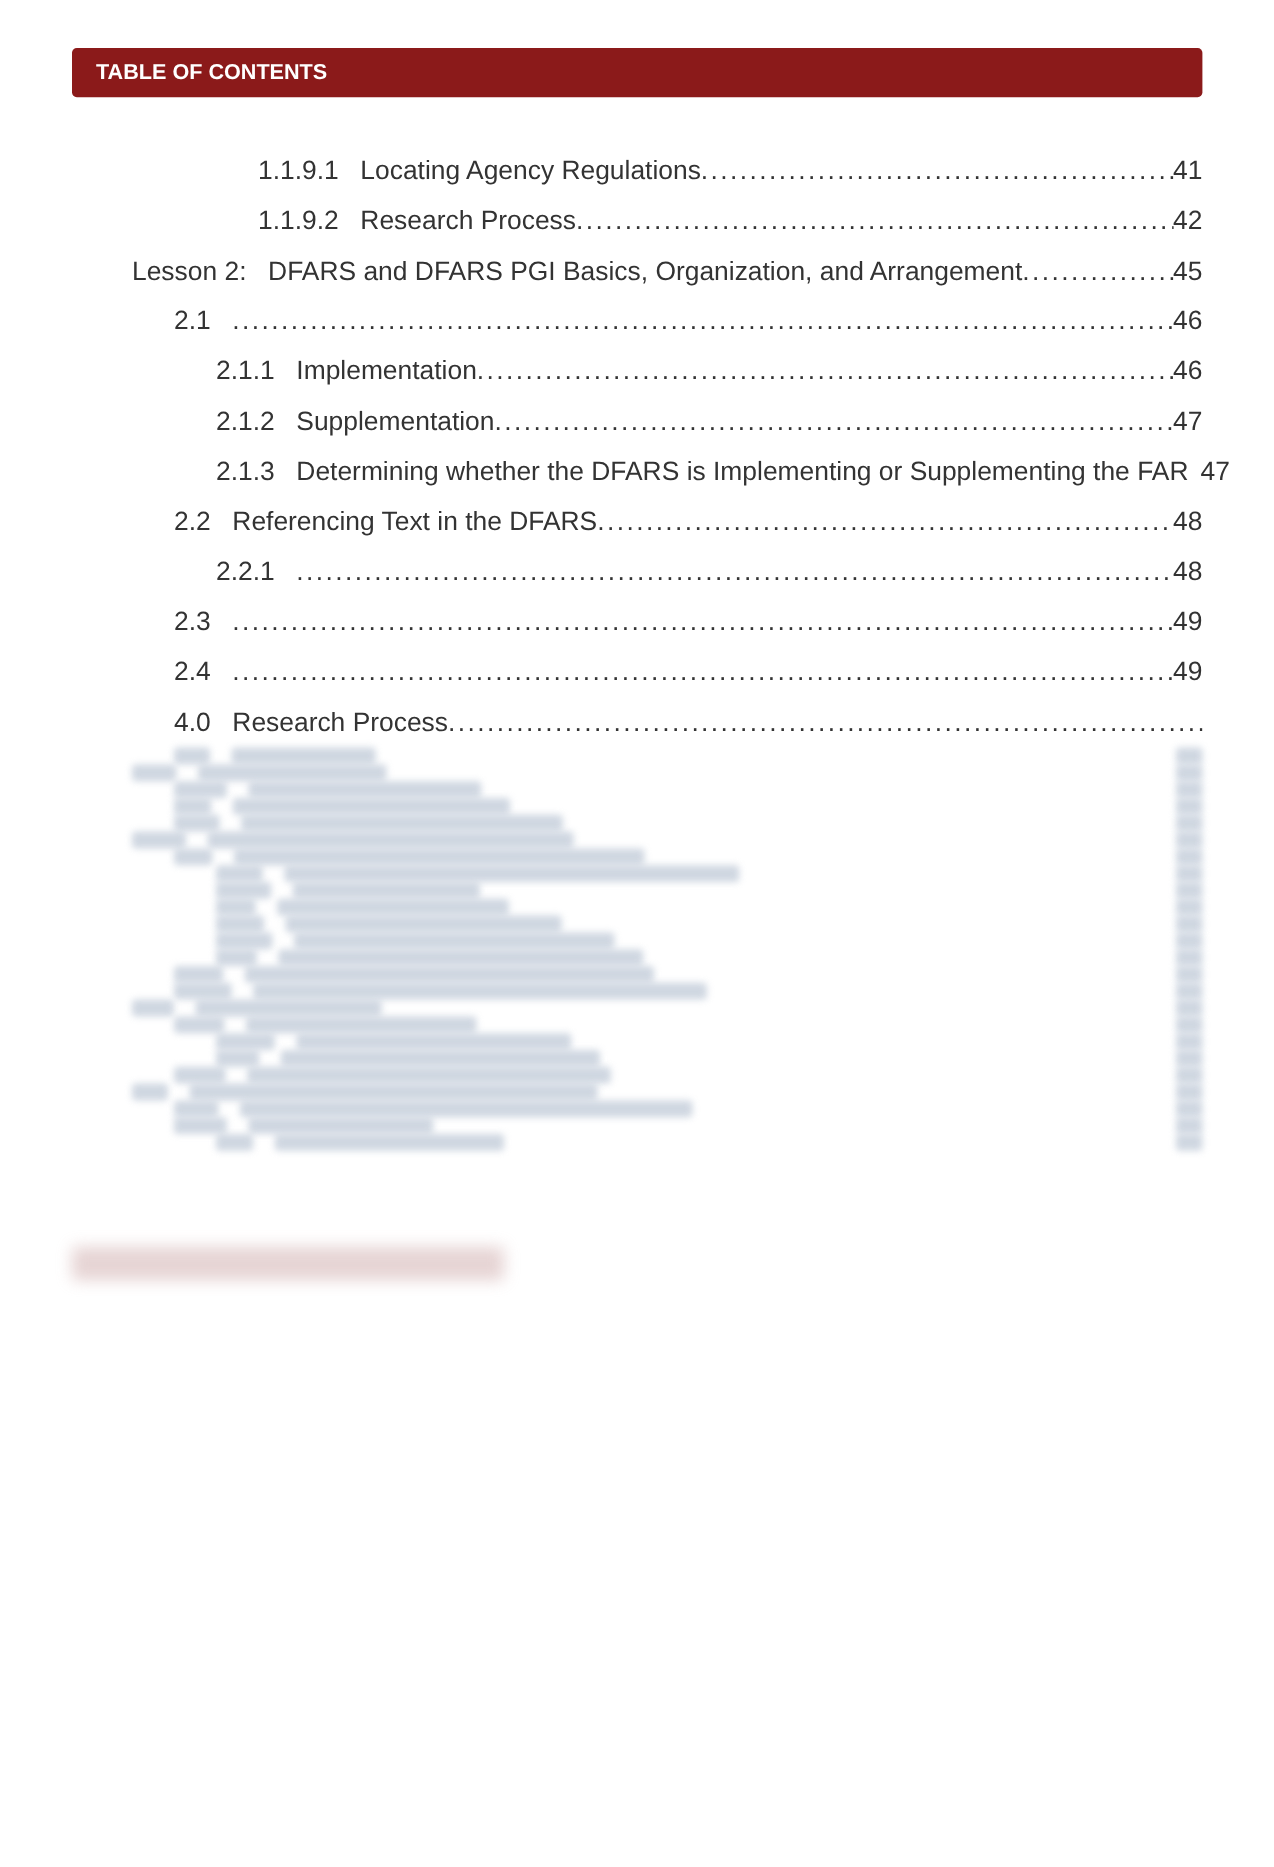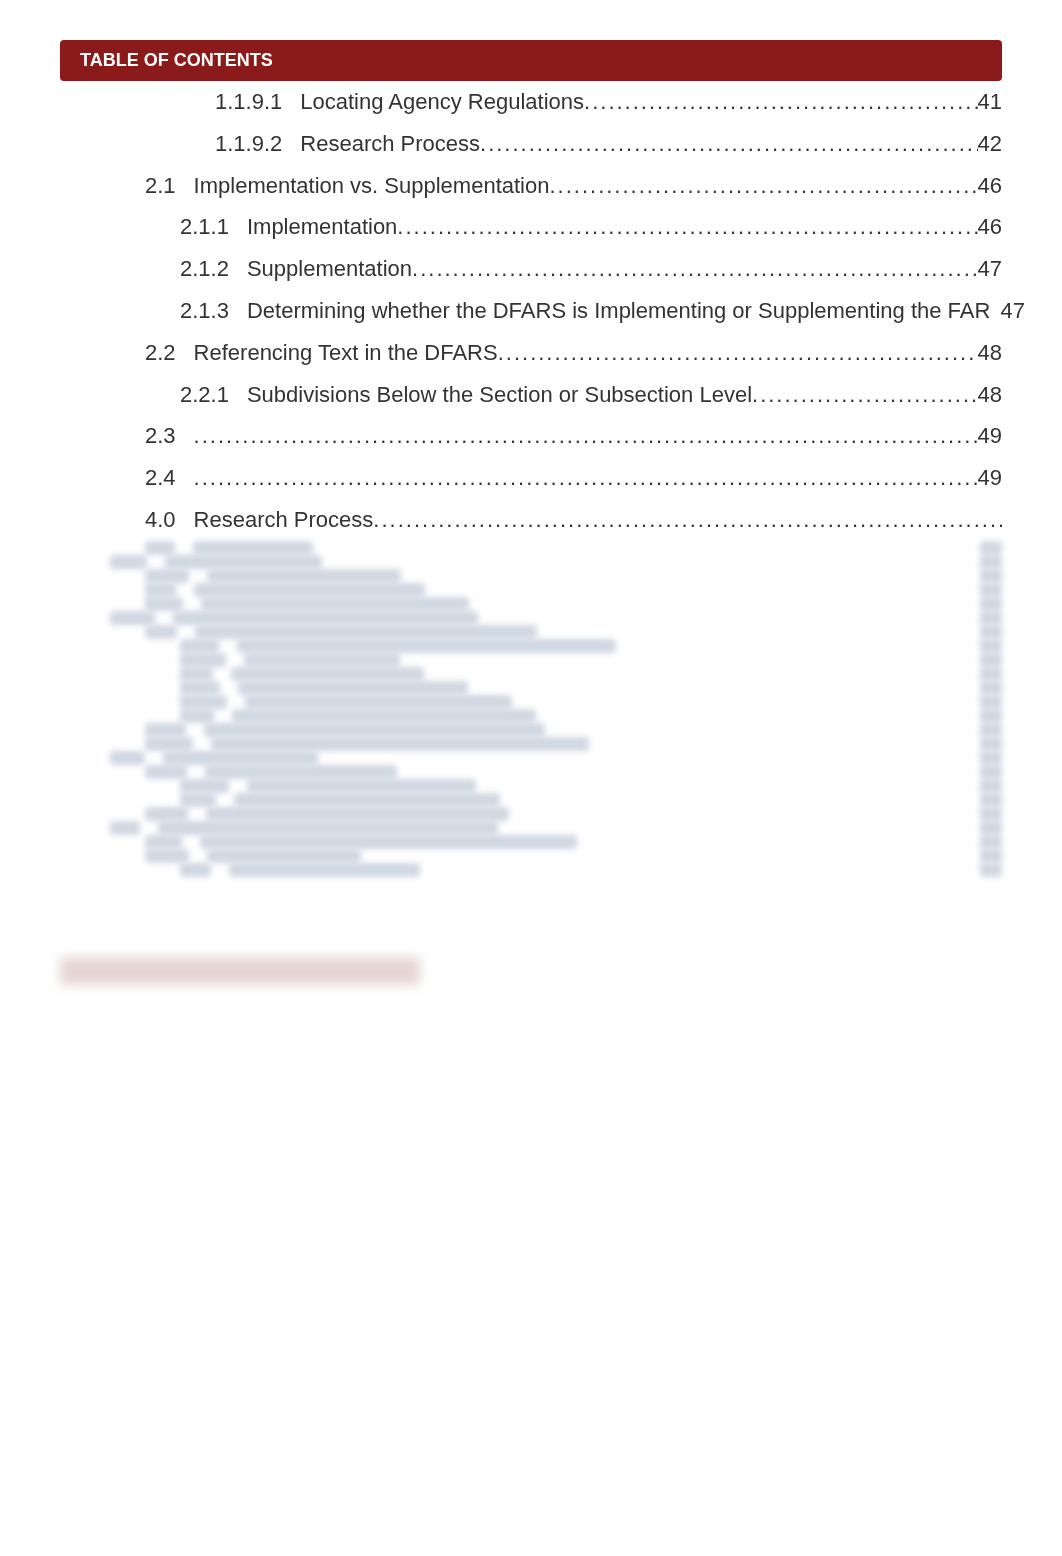--- a/index.html
+++ b/index.html
@@ -14,20 +14,21 @@
     padding: 40px 60px 60px 60px;
     position: relative;
   }
   .header-bar {
     background: #8b1a1a;
     color: #fff;
     font-weight: bold;
     font-size: 18px;
     padding: 10px 20px;
     border-radius: 4px;
+    margin-bottom: 40px;
   }
   .toc-line {
     font-size: 22px;
     color: #333;
     line-height: 1.9;
     display: flex;
     align-items: baseline;
     white-space: nowrap;
   }
   .toc-num {
@@ -96,23 +97,28 @@
         <span class="toc-title">Locating Agency Regulations</span>
         <span class="dots"></span>
         <span class="page-num">41</span>
       </div>
       <div class="toc-line indent-4">
         <span class="toc-num">1.1.9.2</span>
         <span class="toc-title">Research Process </span>
         <span class="dots"></span>
         <span class="page-num">42</span>
       </div>
+      <div class="toc-line indent-1">
+        <span class="toc-num">Lesson 2:</span>
+        <span class="toc-title">DFARS and DFARS PGI Basics, Organization, and Arrangement </span>
+        <span class="dots"></span>
+        <span class="page-num">45</span>
+      </div>
       <div class="toc-line indent-2">
         <span class="toc-num">2.1</span>
-        <span class="toc-title">Implementation vs. Supplementation</span>
         <span class="dots"></span>
         <span class="page-num">46</span>
       </div>
       <div class="toc-line indent-3">
         <span class="toc-num">2.1.1</span>
         <span class="toc-title">Implementation </span>
         <span class="dots"></span>
         <span class="page-num">46</span>
       </div>
       <div class="toc-line indent-3">
@@ -128,21 +134,20 @@
         <span class="page-num">47</span>
       </div>
       <div class="toc-line indent-2">
         <span class="toc-num">2.2</span>
         <span class="toc-title">Referencing Text in the DFARS </span>
         <span class="dots"></span>
         <span class="page-num">48</span>
       </div>
       <div class="toc-line indent-3">
         <span class="toc-num">2.2.1</span>
-        <span class="toc-title">Subdivisions Below the Section or Subsection Level </span>
         <span class="dots"></span>
         <span class="page-num">48</span>
       </div>
       <div class="toc-line indent-2">
         <span class="toc-num">2.3</span>
         <span class="dots"></span>
         <span class="page-num">49</span>
       </div>
       <div class="toc-line indent-2">
         <span class="toc-num">2.4</span>

